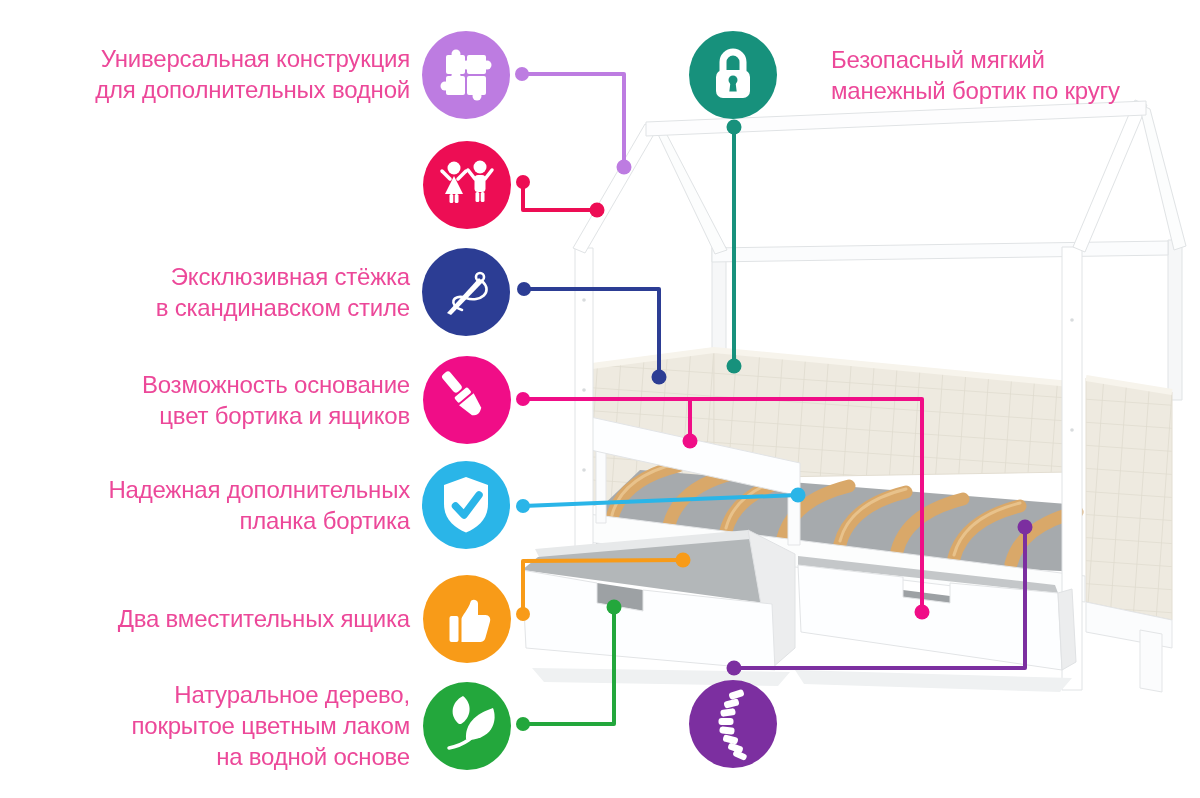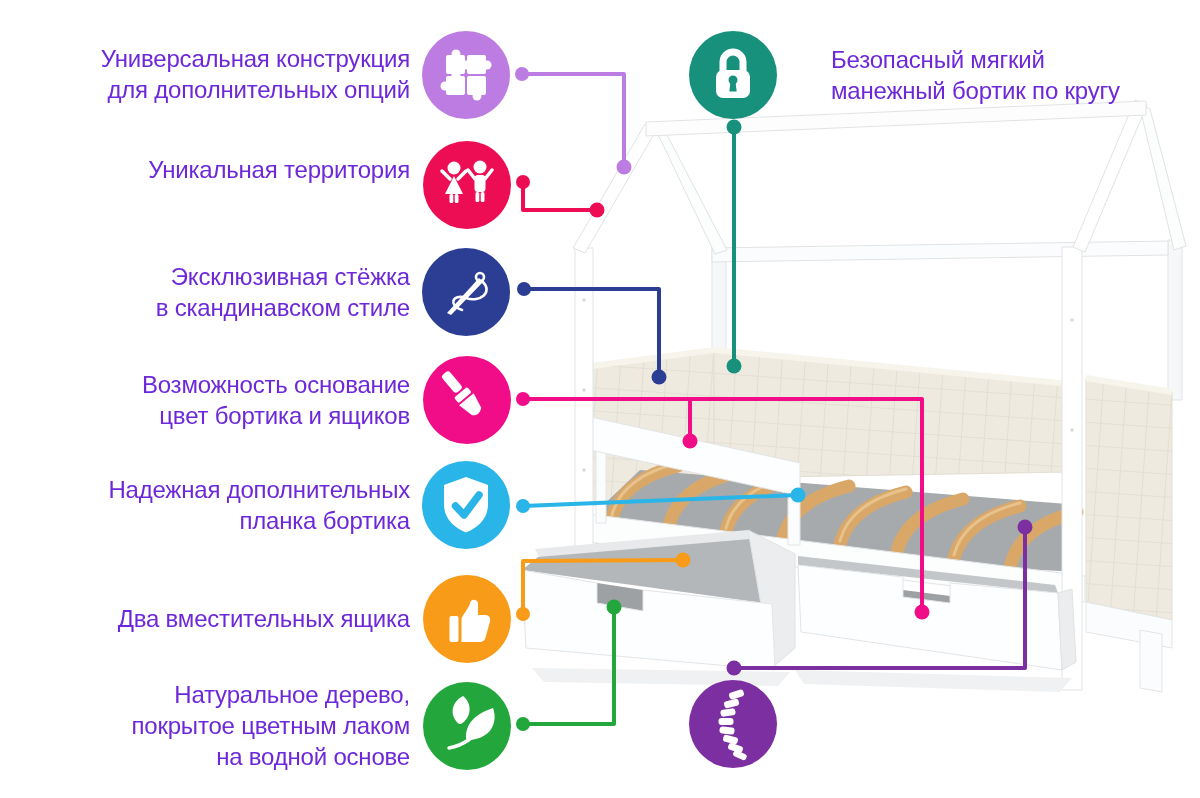--- a/index.html
+++ b/index.html
@@ -1,20 +1,20 @@
 <!DOCTYPE html>
 <html><head>
 <meta charset="utf-8">
 <style>
   html,body{margin:0;padding:0;background:#ffffff;}
   body{width:1200px;height:798px;position:relative;overflow:hidden;
        font-family:"Liberation Sans","DejaVu Sans",sans-serif;}
   .canvas{position:absolute;inset:0;width:1200px;height:798px;}
   svg.scene{position:absolute;left:0;top:0;z-index:1;}
-  .feat{position:absolute;z-index:3;color:#6d28d9;font-size:24px;line-height:31px;
+  .feat{position:absolute;z-index:3;color:#ec4899;font-size:24px;line-height:31px;
         letter-spacing:-0.2px;font-weight:400;white-space:nowrap;}
   .feat.left{text-align:right;}
   .feat.right{text-align:left;margin-left:36px;}
   .badge{position:absolute;z-index:2;width:88px;height:88px;}
   .badge svg{display:block;}
 </style>
 </head>
 <body>
 
 <div class="canvas">
@@ -281,25 +281,24 @@
       <rect x="30.5" y="47" width="15" height="7" rx="3" transform="rotate(7 38 50.5)"></rect>
       <rect x="34" y="56" width="15" height="7" rx="3" transform="rotate(14 41.5 59.5)"></rect>
       <rect x="39" y="64.5" width="15" height="7" rx="3" transform="rotate(20 46.5 68)"></rect>
       <rect x="44" y="72" width="14" height="6.5" rx="3" transform="rotate(24 51 75)"></rect>
     </g>
   </svg>
 </div>
 
 <div class="feat left" style="top:43px;right:790px">
   <div>Универсальная конструкция</div>
-  <div>для дополнительных опций</div>
+  <div>для дополнительных водной</div>
 </div>
 
 <div class="feat left" style="top:154px;right:790px">
-  <div>Уникальная территория</div>
 </div>
 
 <div class="feat left" style="top:261px;right:790px">
   <div>Эксклюзивная стёжка</div>
   <div>в скандинавском стиле</div>
 </div>
 
 <div class="feat left" style="top:369px;right:790px">
   <div>Возможность основание</div>
   <div>цвет бортика и ящиков</div>

